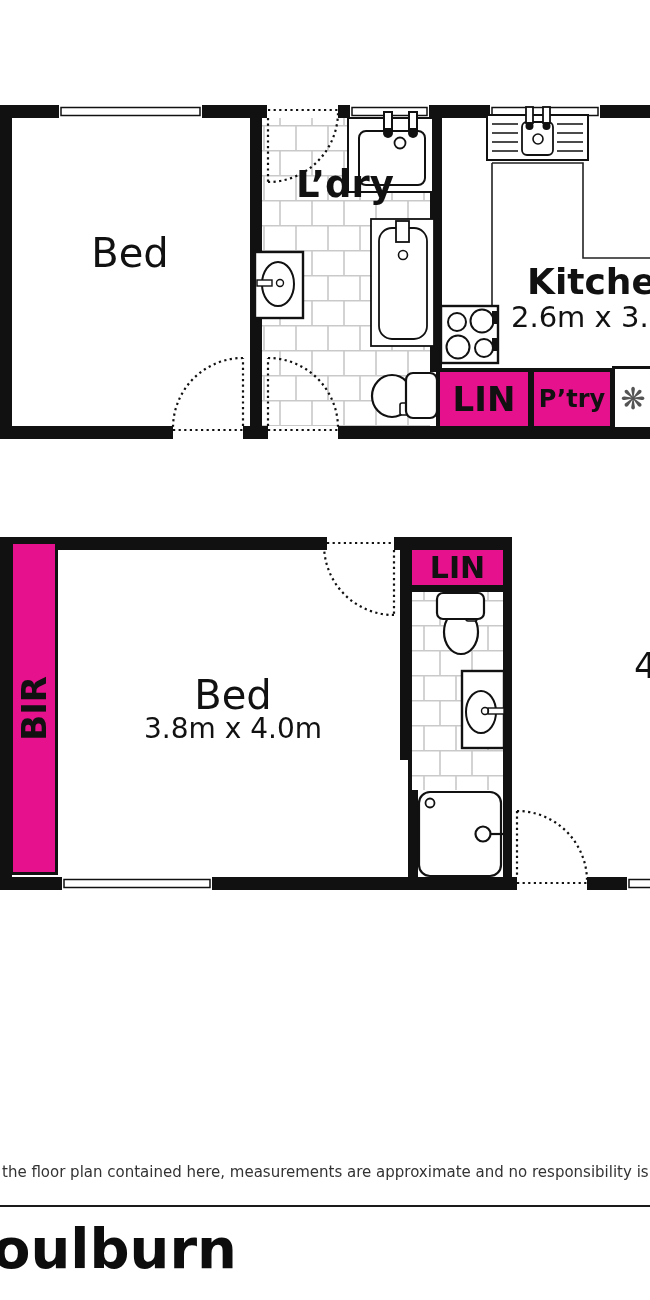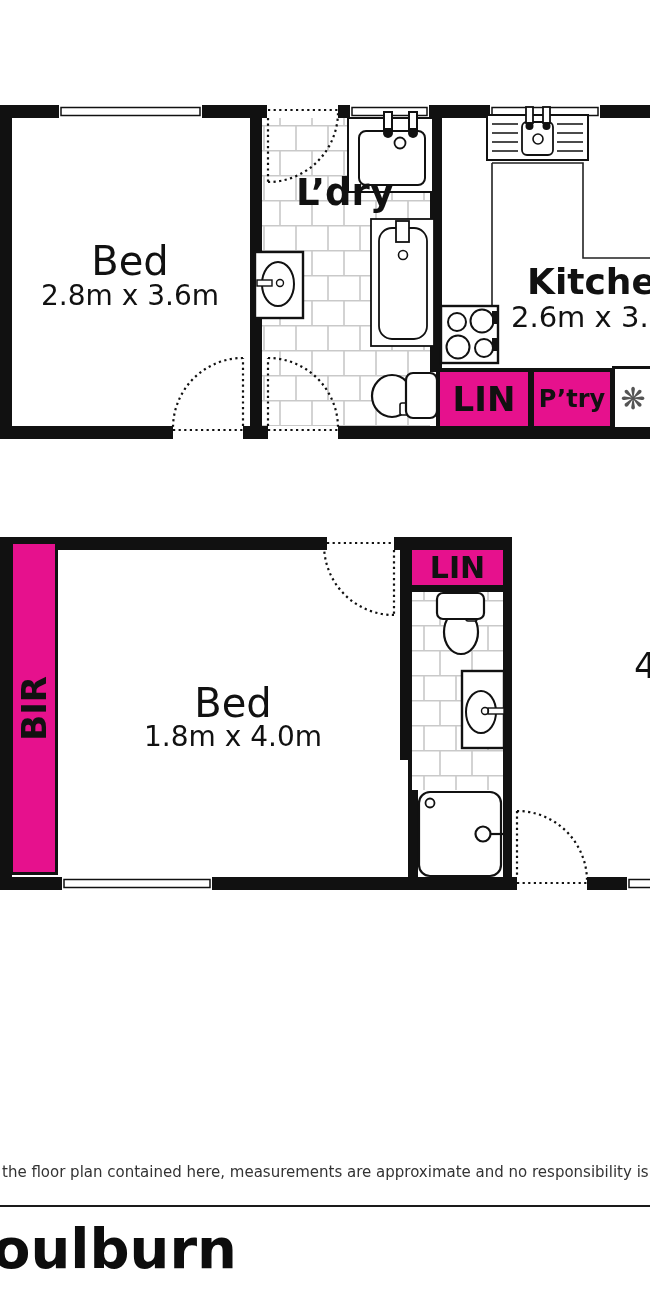--- a/index.html
+++ b/index.html
@@ -8,21 +8,21 @@
           font-family:"DejaVu Sans","Liberation Sans",sans-serif;color:#111;}
   .wall{position:absolute;background:var(--wall);}
   .mbox{position:absolute;background:var(--accent);border:4px solid var(--wall);
         display:flex;align-items:center;justify-content:center;box-sizing:border-box;}
   .mbox span{font-weight:bold;color:#111;}
   .whitebox{position:absolute;background:#fff;border:3px solid var(--wall);
         display:flex;align-items:center;justify-content:center;box-sizing:border-box;}
   .lbl{position:absolute;line-height:1;white-space:nowrap;}
   .roomname{font-weight:normal;font-size:40px;}
   .roomdims{font-size:28px;}
-  .ctr{text-align:center;margin-top:8px;}
+  .ctr{text-align:center;}
   .vtext{writing-mode:vertical-rl;transform:rotate(180deg);font-weight:bold;font-size:34px;}
   svg{position:absolute;left:0;top:0;}
   #disclaimer{position:absolute;left:2px;top:1163px;font-size:15px;color:#333;white-space:nowrap;}
   #footer-rule{position:absolute;left:0;top:1205px;width:650px;height:2px;background:#1a1a1a;}
   #footer-title{position:absolute;left:-8px;top:1216px;font-size:56px;font-weight:bold;white-space:nowrap;color:#0d0d0d;}
 </style>
 </head>
 <body>
 
 <div id="canvas">
@@ -167,29 +167,28 @@
 
     <g>
       <rect x="419" y="792" width="82" height="84" rx="11" fill="#fff" stroke="#111" stroke-width="2.2"></rect>
       <circle cx="430" cy="803" r="4.5" fill="none" stroke="#111" stroke-width="1.8"></circle>
       <circle cx="483" cy="834" r="7.5" fill="none" stroke="#111" stroke-width="2.2"></circle>
       <path d="M490,834 H505" stroke="#111" stroke-width="2.2"></path>
     </g>
   </svg>
 
   <div class="lbl roomname ctr" style="left:40px;top:233px;width:180px;">Bed</div>
-  <div class="lbl roomdims ctr" style="left:30px;top:274px;width:200px;">2.8m x 3.6m</div>
 
   <div class="lbl ctr" style="left:275px;top:166px;width:140px;font-weight:bold;font-size:37px;">L’dry</div>
 
   <div class="lbl" style="left:527px;top:264px;font-weight:bold;font-size:36px;">Kitchen</div>
   <div class="lbl" style="left:511px;top:303px;font-size:29px;">2.6m x 3.6m</div>
 
   <div class="lbl roomname ctr" style="left:143px;top:675px;width:180px;">Bed</div>
-  <div class="lbl roomdims ctr" style="left:133px;top:715px;width:200px;">1.8m x 4.0m</div>
+  <div class="lbl roomdims ctr" style="left:133px;top:715px;width:200px;">3.8m x 4.0m</div>
 
   <div class="lbl" style="left:634px;top:648px;font-size:36px;">4</div>
 
   <div id="disclaimer">the floor plan contained here, measurements are approximate and no responsibility is taken for any er</div>
   <div id="footer-rule"></div>
   <div id="footer-title">oulburn</div>
 
 </div>
 
 </body></html>

